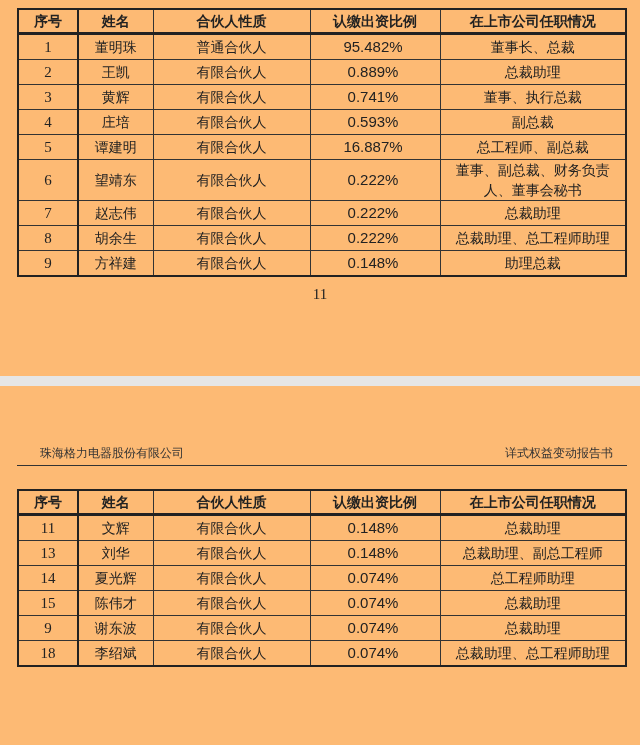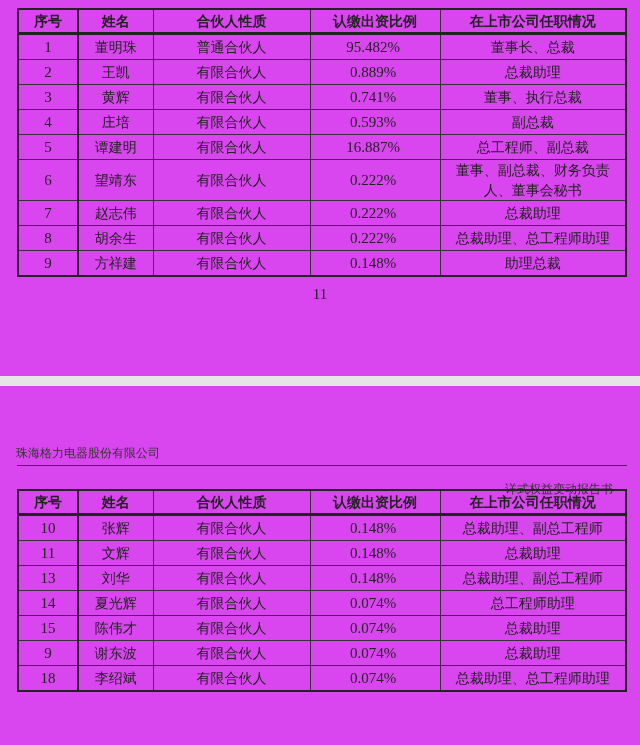--- a/index.html
+++ b/index.html
@@ -1,36 +1,36 @@
 <!DOCTYPE html>
 <html><head>
 <meta charset="utf-8">
 <style>
   html, body { margin:0; padding:0; background:#ffffff; }
   body { width:640px; height:745px; position:relative; overflow:hidden;
          font-family:"DejaVu Sans", sans-serif; color:#222; }
-  .page { position:absolute; left:0; width:640px; background:#d946ef; }
+  .page { position:absolute; left:0; width:640px; background:#fdba74; }
   .page-top { top:0; height:376px; }
   .page-gap { position:absolute; left:0; top:376px; width:640px; height:10px; background:#e6e6e6; }
   .page-bottom { top:386px; height:359px; }
   table.grid { position:absolute; left:17px; width:608px; border-collapse:collapse; table-layout:fixed;
                font-size:14px; }
   table.grid td, table.grid th { border:1px solid #333; padding:0 4px; height:24px; line-height:20px;
                text-align:center; vertical-align:middle; overflow:hidden; white-space:nowrap; }
   table.grid th { font-weight:bold; font-size:14px; border-bottom:3px solid #222; height:22px; }
   table.grid { border:2px solid #222; }
   table.grid td.col-idx, table.grid th.col-idx { border-right:2px solid #222; }
   td.num { font-family:"Liberation Serif", serif; font-size:15px; }
-  td.pct { text-align:center; font-family:Liberation Serif, serif; font-size:15px; padding-right:8px !important; }
+  td.pct { text-align:center; font-family:Liberation Sans, sans-serif; font-size:15px; padding-right:8px !important; }
   td.wrap { white-space:normal !important; line-height:20px;margin-top:28px; }
   .pnum { position:absolute; top:286px; left:0; width:640px; text-align:center;
           font-family:"Liberation Serif", serif; font-size:15px; }
-  .hdr-left { position:absolute; left:16px; top:59px; font-size:12px; color:#333; }
+  .hdr-left { position:absolute; left:40px; top:59px; font-size:12px; color:#333; }
   .hdr-right { position:absolute; right:127px; top:59px; font-size:12px; color:#333; }
-  .hdr-right { right:auto; left:505px;margin-top:36px; }
+  .hdr-right { right:auto; left:505px; }
   .hdr-rule { position:absolute; left:17px; top:79px; width:610px; height:1px; background:#333; }
   .t1 { top:8px; }
   .t2 { top:103px; }
   tr.tall td { height:40px; }
 </style>
 </head>
 <body>
 
 <div class="page page-top">
   <table class="grid t1">
@@ -138,27 +138,20 @@
       <tr>
         <th class="col-idx">序号</th>
         <th>姓名</th>
         <th>合伙人性质</th>
         <th>认缴出资比例</th>
         <th>在上市公司任职情况</th>
       </tr>
     </thead>
     <tbody>
       <tr>
-        <td class="col-idx num">10</td>
-        <td>张辉</td>
-        <td>有限合伙人</td>
-        <td class="pct">0.148%</td>
-        <td>总裁助理、副总工程师</td>
-      </tr>
-      <tr>
         <td class="col-idx num">11</td>
         <td>文辉</td>
         <td>有限合伙人</td>
         <td class="pct">0.148%</td>
         <td>总裁助理</td>
       </tr>
       <tr>
         <td class="col-idx num">13</td>
         <td>刘华</td>
         <td>有限合伙人</td>

